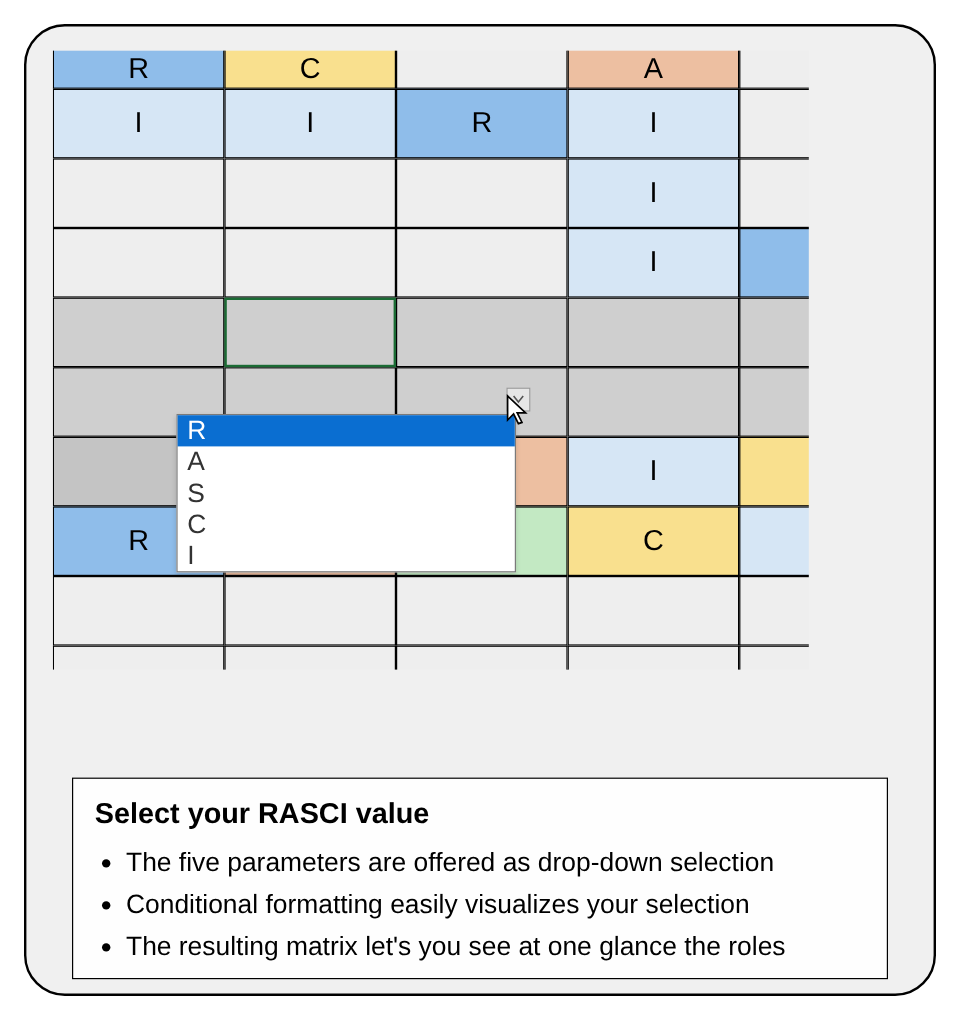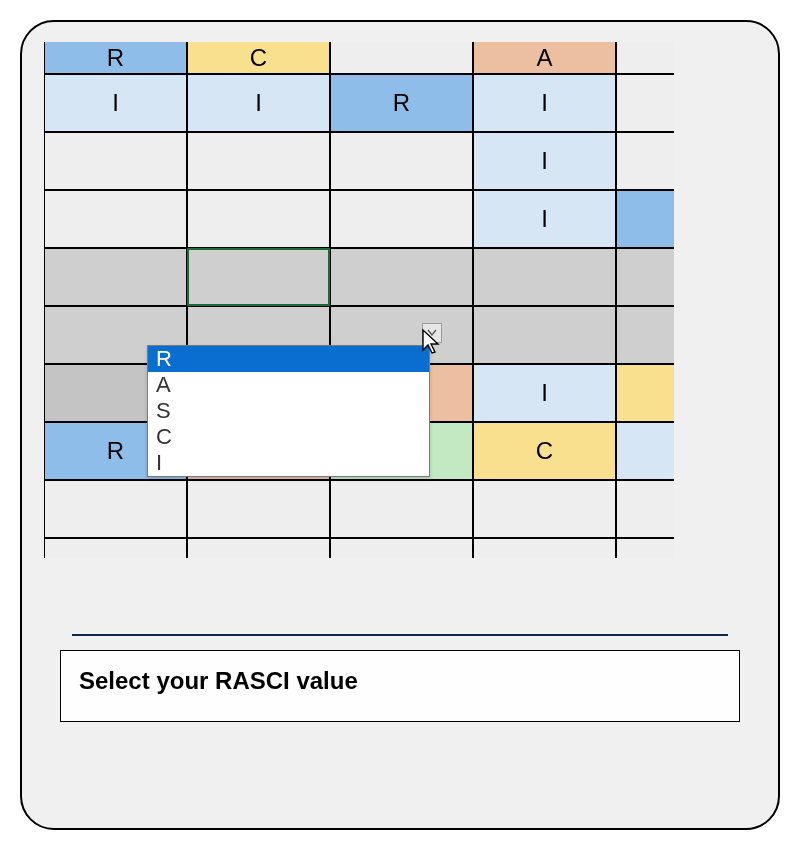--- a/index.html
+++ b/index.html
@@ -114,21 +114,21 @@
       margin: 22px 28px 14px 28px;
       height: 2px;
       background: #0a2a4a;
       border: none;
     }
 
     .caption {
       margin: 0 16px 0 16px;
       border: 1.5px solid #000;
       background: #fefefe;
-      padding: 16px 18px 18px 18px;
+      padding: 16px 18px 8px 18px;
     }
     .caption-title {
       font-size: 24px;
       font-weight: 700;
       margin-bottom: 8px;
     }
     .caption ul {
       list-style: disc;
       padding-left: 26px;
     }
@@ -215,15 +215,20 @@
       <svg width="22" height="28" viewBox="0 0 22 28">
         <path d="M2 2 L2 22 L7 17 L11 25 L14 24 L10 16 L17 16 Z" fill="#fff" stroke="#000" stroke-width="1.4"></path>
       </svg>
     </div>
   </div>
 
   <hr class="divider">
 
   <div class="caption">
     <div class="caption-title">Select your RASCI value</div>
+    <ul>
+      <li>The five parameters are offered as drop-down selection</li>
+      <li>Conditional formatting easily visualizes your selection</li>
+      <li>The resulting matrix let's you see at one glance the roles</li>
+    </ul>
   </div>
 
 </div>
 
 </body></html>

